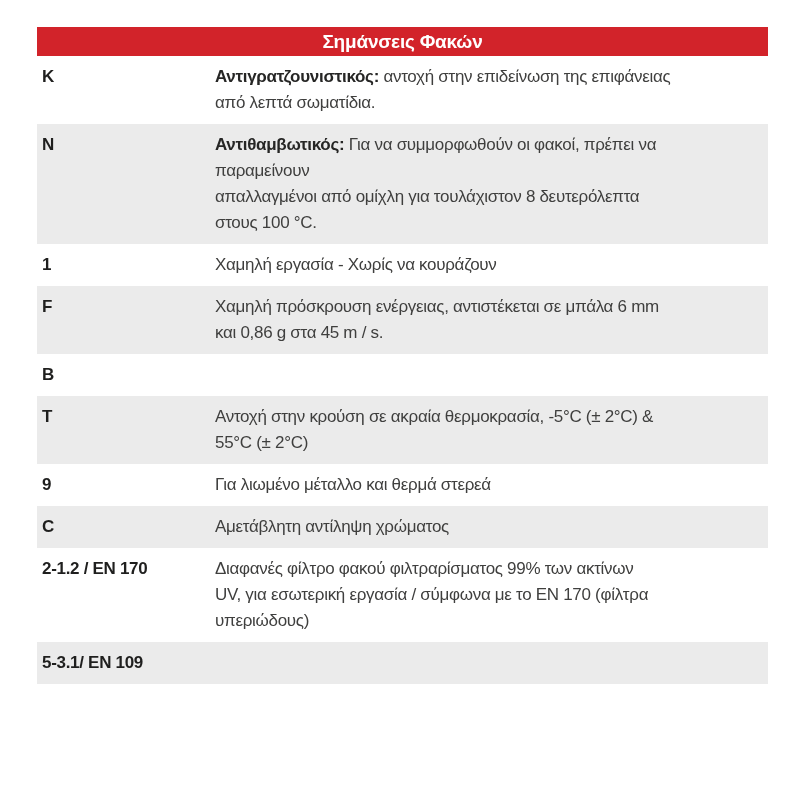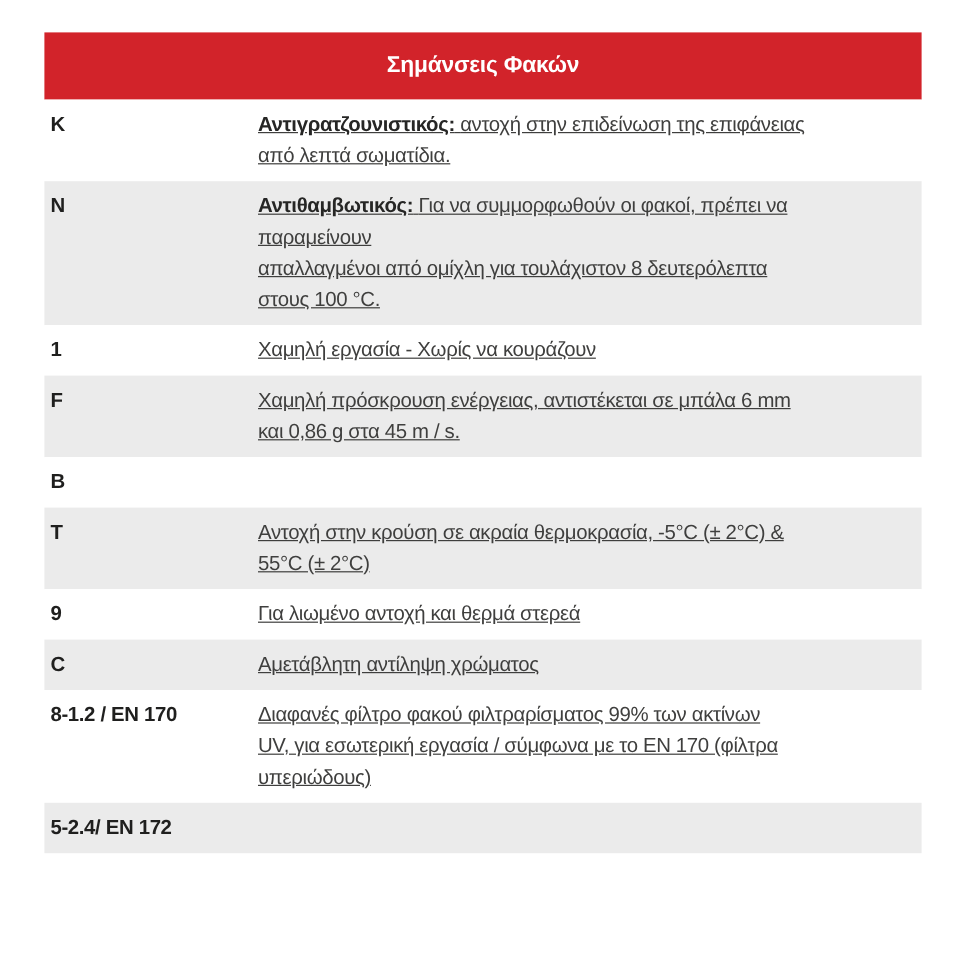--- a/index.html
+++ b/index.html
@@ -11,21 +11,21 @@
     font-family: "Liberation Sans", sans-serif;
     -webkit-font-smoothing: antialiased;
   }
   .page {
     position: absolute;
     left: 37px;
     top: 27px;
     width: 731px;
   }
   .table-header {
-    height: 56px;
+    height: 29px;
     background: var(--header-bg, #d2232a);
     color: var(--header-text, #ffffff);
     display: flex;
     align-items: center;
     justify-content: center;
   }
   .table-title {
     font-weight: bold;
     font-size: 19px;
     letter-spacing: -0.2px;
@@ -46,21 +46,20 @@
   }
   .desc {
     flex: 1 1 auto;
     box-sizing: border-box;
     padding: 8px 8px 8px 0;
     font-size: 17px;
     line-height: 26px;
     letter-spacing: -0.3px;
     color: var(--text, #3f3f3e);
     white-space: pre-line;
-    text-decoration: underline;
   }
   .desc .lead {
     font-weight: bold;
     color: #262625;
   }
 </style>
 </head>
 <body>
 
 <div class="page">
@@ -92,29 +91,29 @@
       <div class="row">
         <div class="code">B</div>
       </div>
       <div class="row shaded">
         <div class="code">T</div>
         <div class="desc"><span>Αντοχή στην κρούση σε ακραία θερμοκρασία, -5°C (± 2°C) &amp;
 55°C (± 2°C)</span></div>
       </div>
       <div class="row">
         <div class="code">9</div>
-        <div class="desc"><span>Για λιωμένο αντοχή και θερμά στερεά</span></div>
+        <div class="desc"><span>Για λιωμένο μέταλλο και θερμά στερεά</span></div>
       </div>
       <div class="row shaded">
         <div class="code">C</div>
         <div class="desc"><span>Αμετάβλητη αντίληψη χρώματος</span></div>
       </div>
       <div class="row">
-        <div class="code">8-1.2 / EN 170</div>
+        <div class="code">2-1.2 / EN 170</div>
         <div class="desc"><span>Διαφανές φίλτρο φακού φιλτραρίσματος 99% των ακτίνων
 UV, για εσωτερική εργασία / σύμφωνα με το EN 170 (φίλτρα
 υπεριώδους)</span></div>
       </div>
       <div class="row shaded">
-        <div class="code">5-2.4/ EN 172</div>
+        <div class="code">5-3.1/ EN 109</div>
       </div>
     </div>
 </div>
 
 </body></html>

